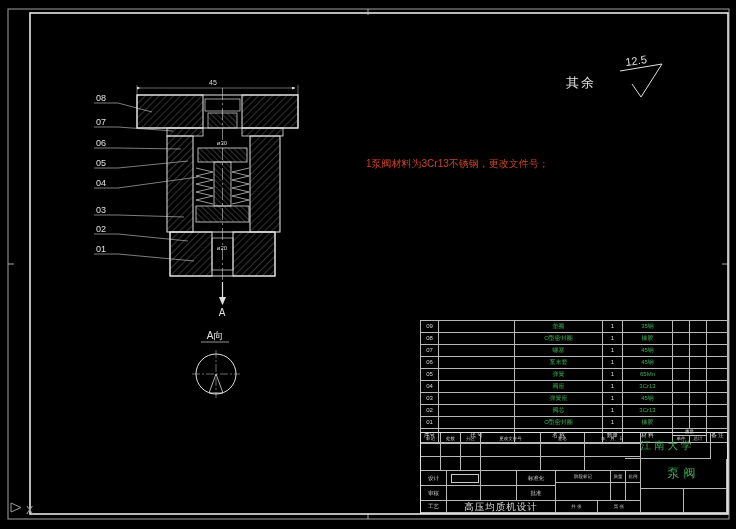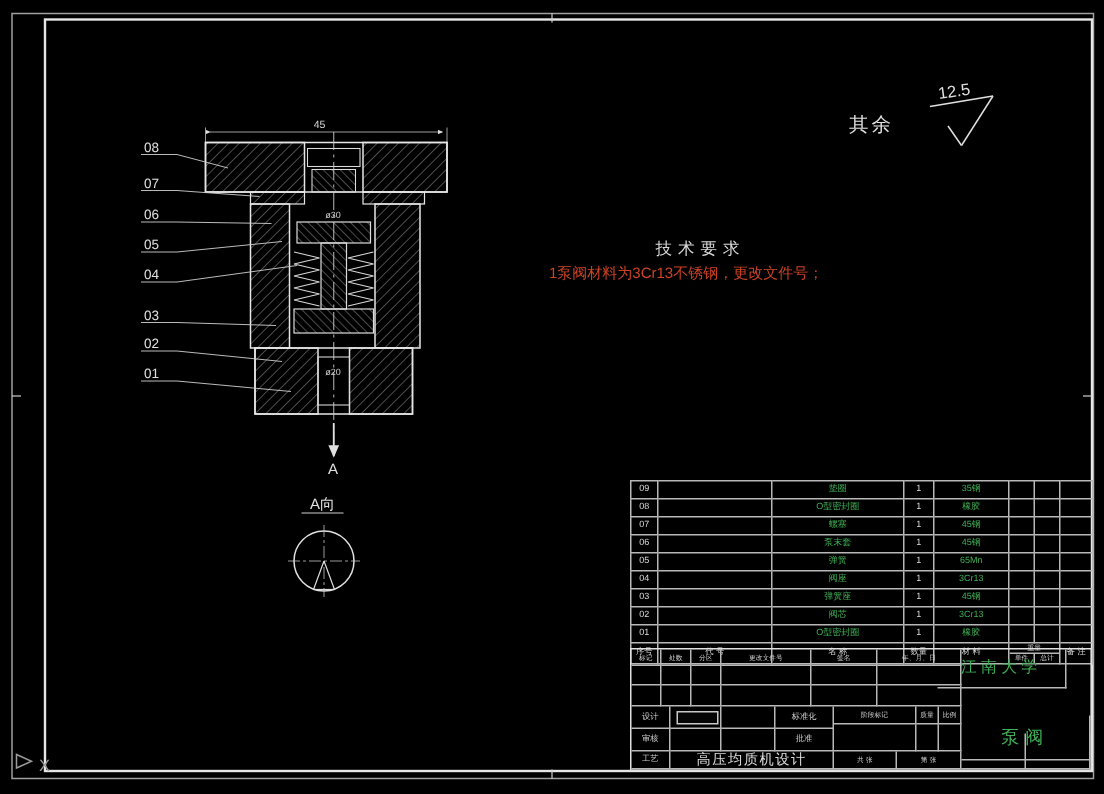--- a/index.html
+++ b/index.html
@@ -149,21 +149,20 @@
       <text x="626" y="66" font-size="11" fill="#e0e0e0" transform="rotate(-8 626 66)">12.5</text>
     </g>
 
     <g>
       <polygon points="11,503 21,507.5 11,512" fill="none" stroke="#9a9a9a" stroke-width="1"></polygon>
       <text x="26" y="514" font-size="11" fill="#9a9a9a">X</text>
     </g>
   </svg>
 
   <div id="tech" class="abs">
-    <div class="tr-title">技术要求</div>
     <div class="tr-item">1泵阀材料为3Cr13不锈钢，更改文件号；</div>
   </div>
 
   <table class="bom">
     <colgroup>
       <col style="width:18px">
         <col style="width:76px">
         <col style="width:88px">
         <col style="width:20px">
       <col style="width:50px">
@@ -316,20 +315,20 @@
     <div class="cell" style="left:135px;top:50px;width:55px;height:18px"></div>
     <div class="cell" style="left:190px;top:50px;width:15px;height:18px"></div>
     <div class="cell" style="left:205px;top:50px;width:15px;height:18px"></div>
     <div class="cell lab" style="left:0;top:68px;width:26px;height:12px">工艺</div>
 
     <div class="cell proj" style="left:26px;top:68px;width:109px;height:12px">高压均质机设计</div>
     <div class="cell" style="left:135px;top:68px;width:42px;height:12px">共 张</div>
     <div class="cell" style="left:177px;top:68px;width:43px;height:12px">第 张</div>
 
     <div class="cell uni" style="left:204px;top:0;width:86px;height:26px">江南大学</div>
-    <div class="cell part" style="left:220px;top:44px;width:86px;height:30px">泵阀</div>
+    <div class="cell part" style="left:220px;top:26px;width:86px;height:30px">泵阀</div>
     <div class="cell" style="left:220px;top:56px;width:43px;height:24px"></div>
     <div class="cell" style="left:263px;top:56px;width:43px;height:24px"></div>
 
     <div class="blob"></div>
   </div>
 
 </div>
 
 </body></html>

